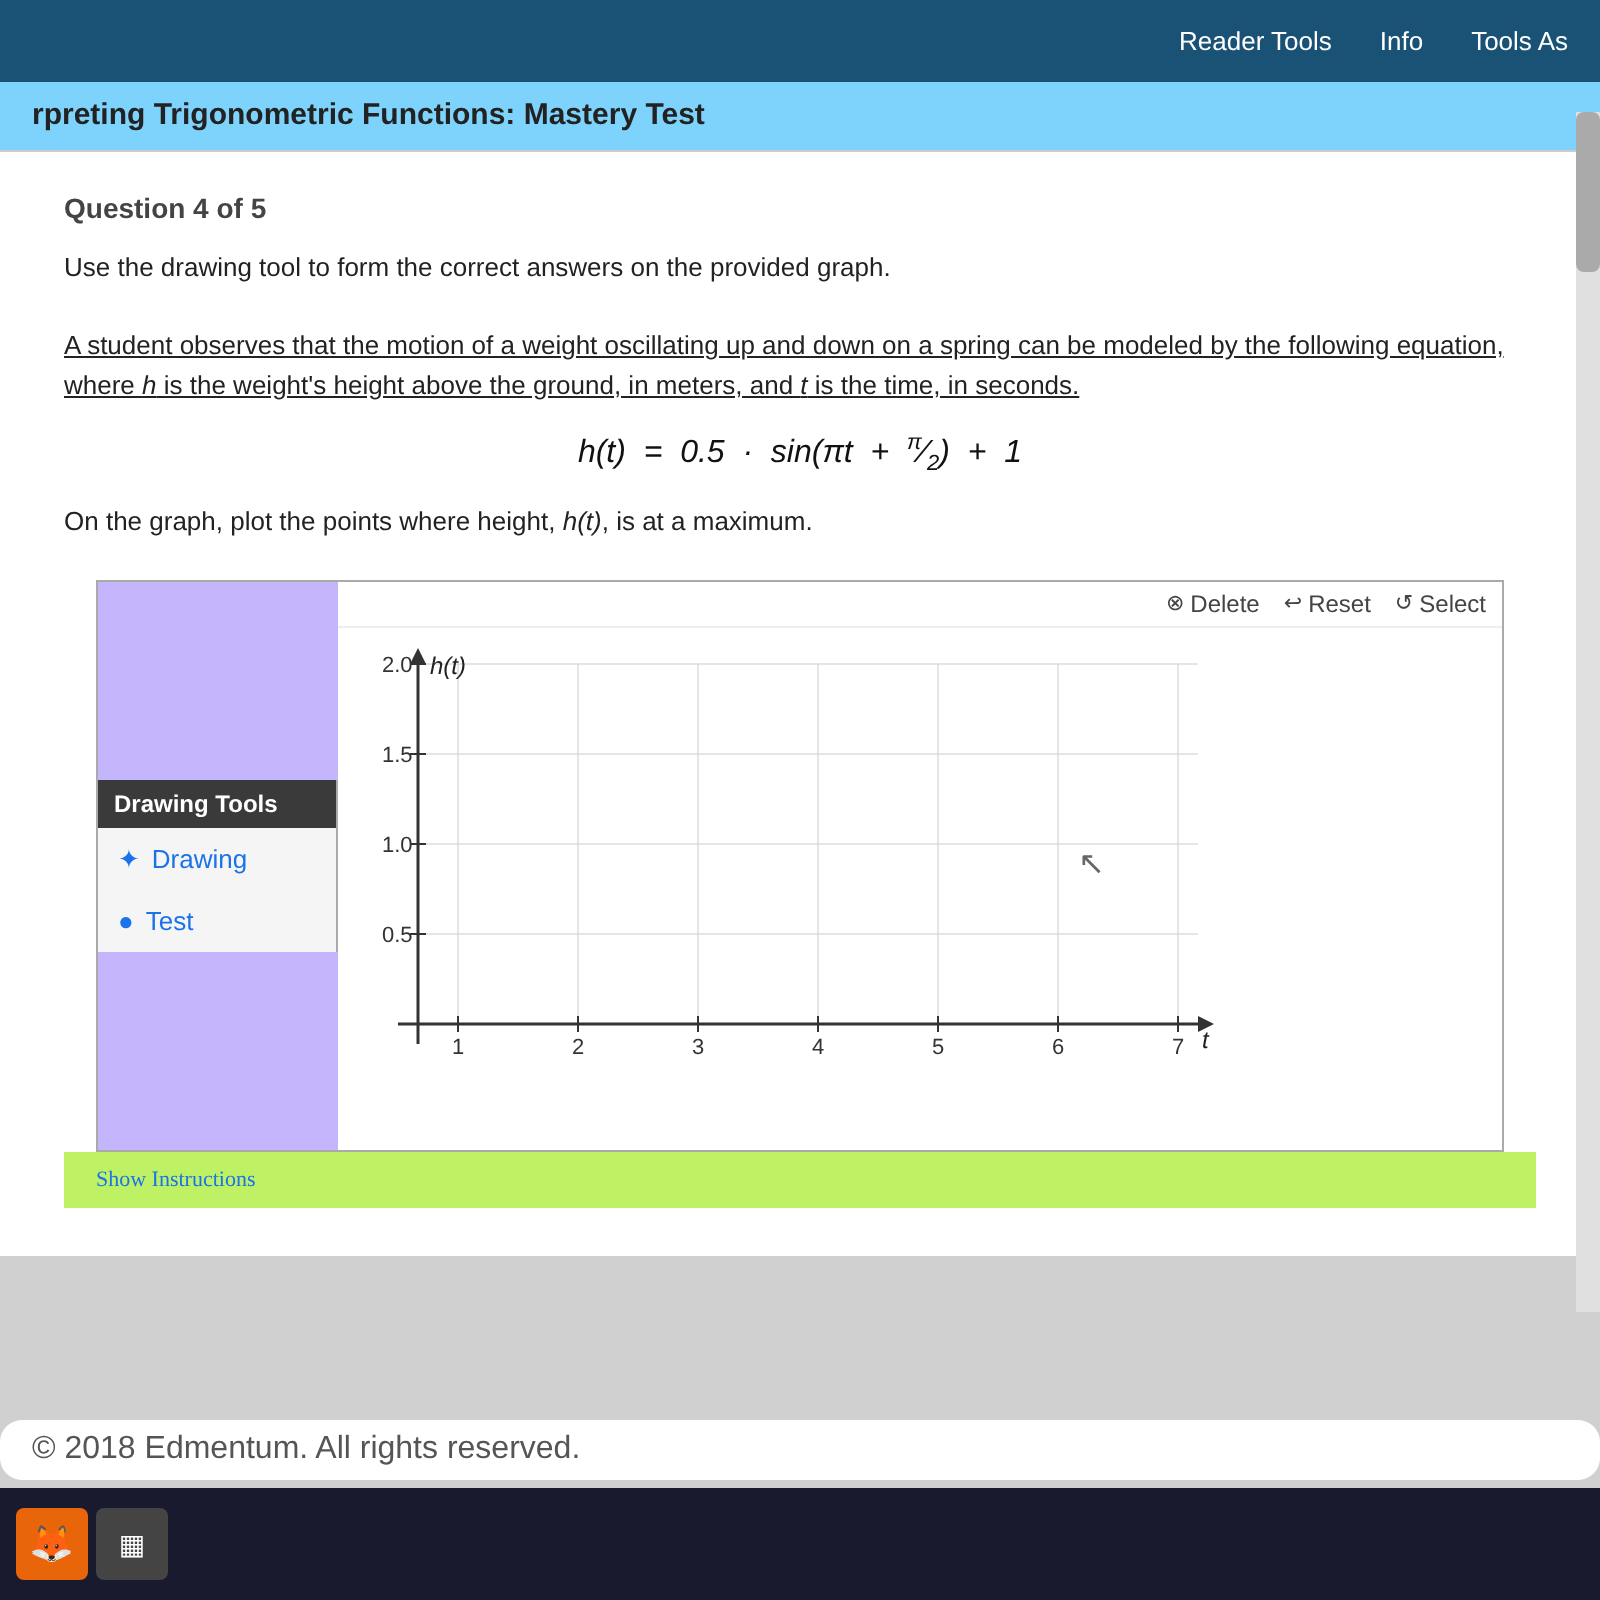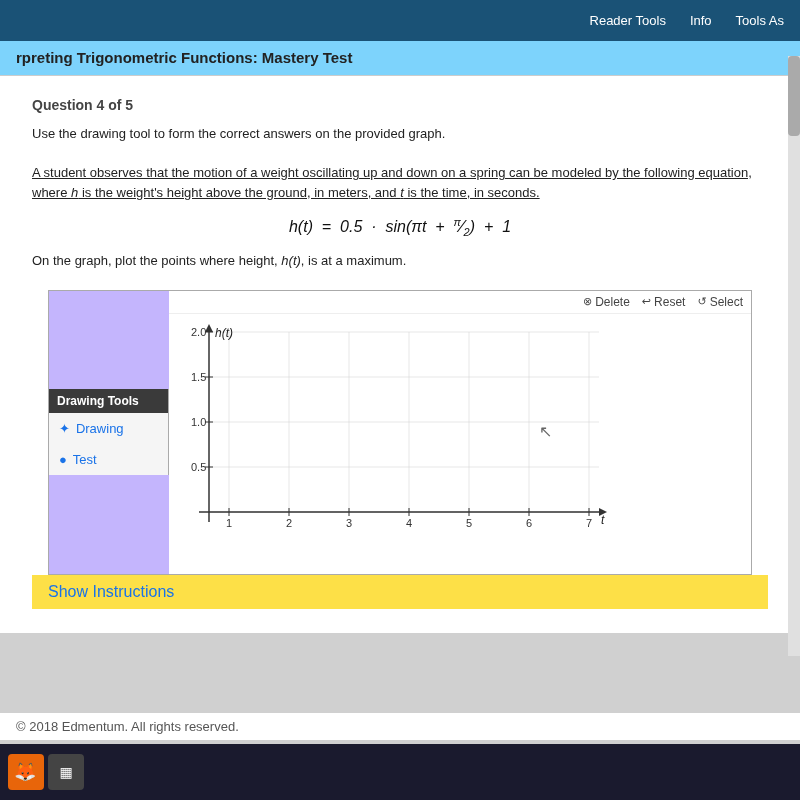--- a/index.html
+++ b/index.html
@@ -154,36 +154,38 @@
 
     
     .graph-svg-container {
       padding: 8px 8px 8px 0;
       background: #fff;
     }
 
     
     .show-instructions {
       padding: 8px 16px;
-      font-size: 16px;
+      font-size: 11px;
       color: #1a73e8;
       cursor: pointer;
-      background: #fde047;
+      background: #bef264;
+      font-family: Liberation Serif, serif;
     }
 
     
     .bottom-area {
       position: absolute;
       bottom: 60px;
       left: 0;
       width: 100%;
       background: #fff;
       padding: 6px 16px;
-      font-size: 13px;
+      font-size: 16px;
       color: #555;
+      border-radius: 11px;
     }
 
     
     .taskbar {
       position: absolute;
       bottom: 0;
       left: 0;
       width: 100%;
       height: 56px;
       background: #1a1a2e;

